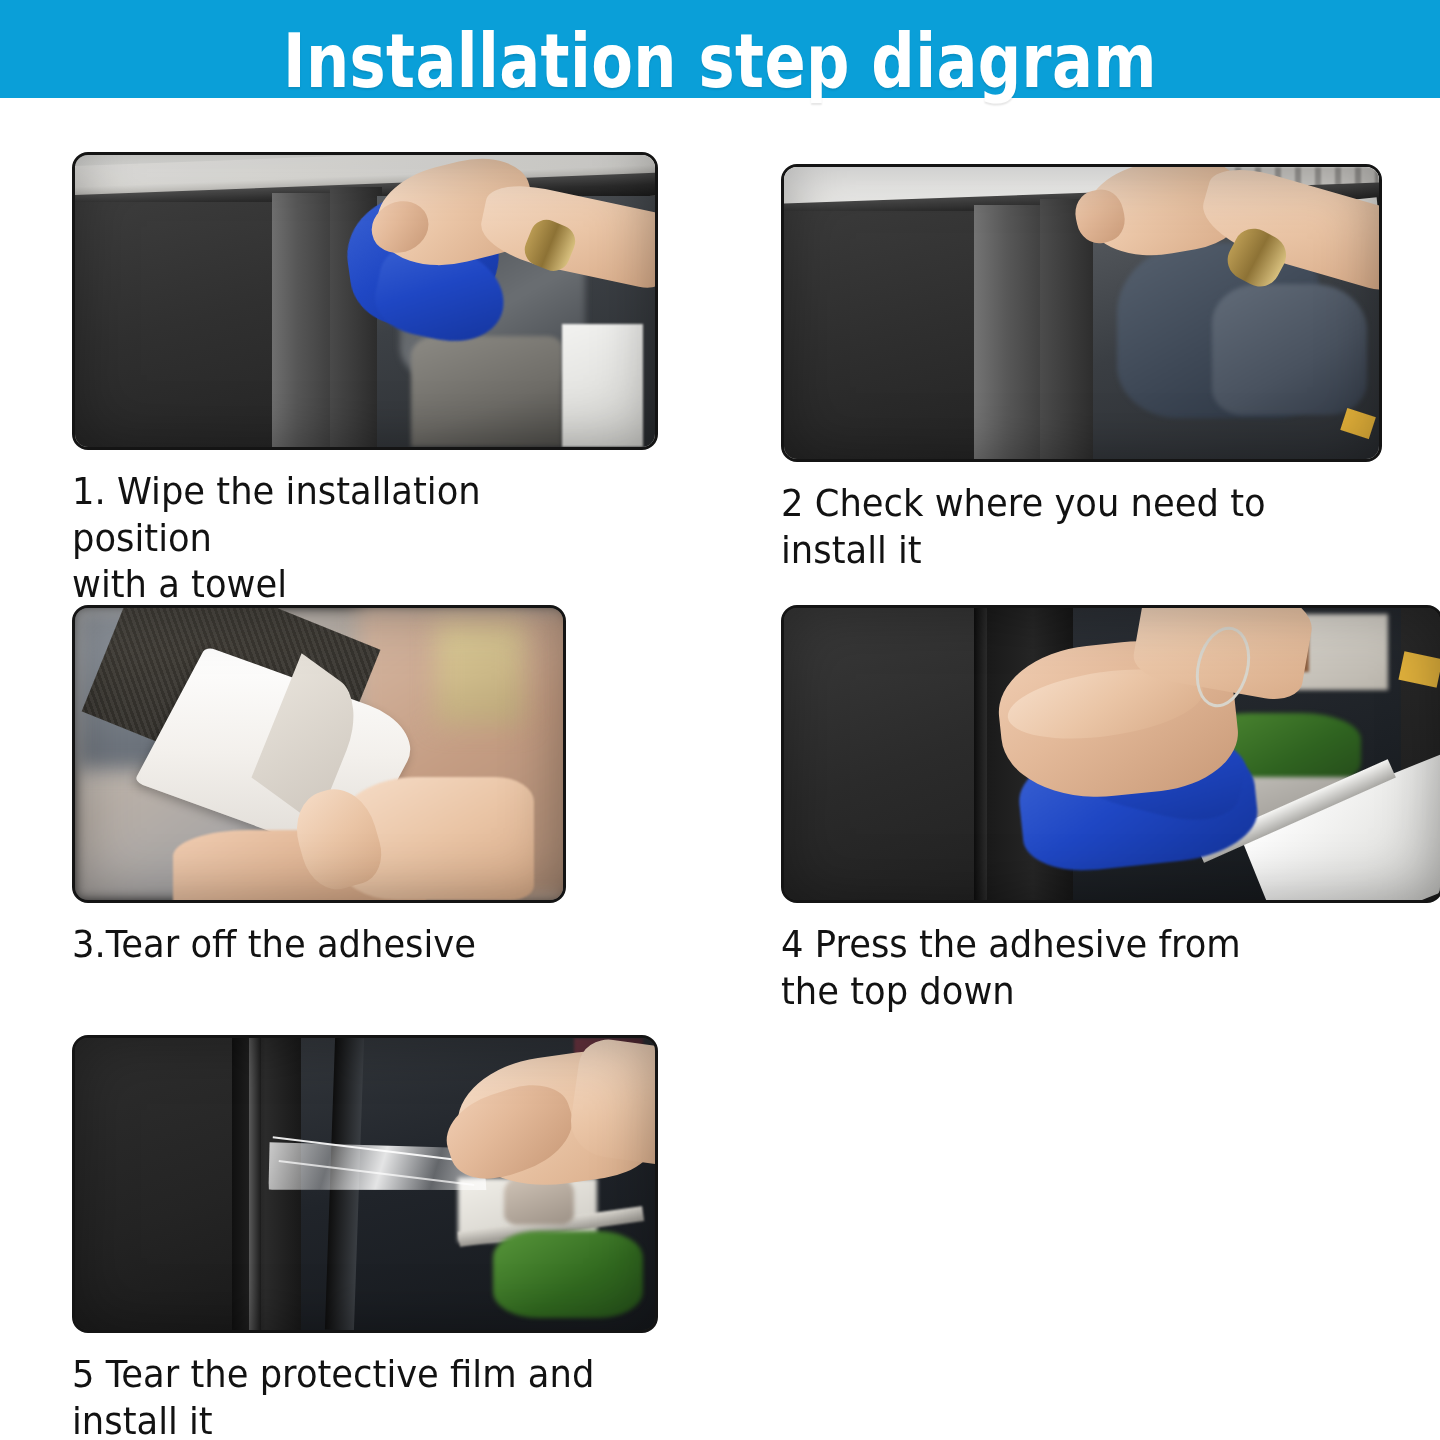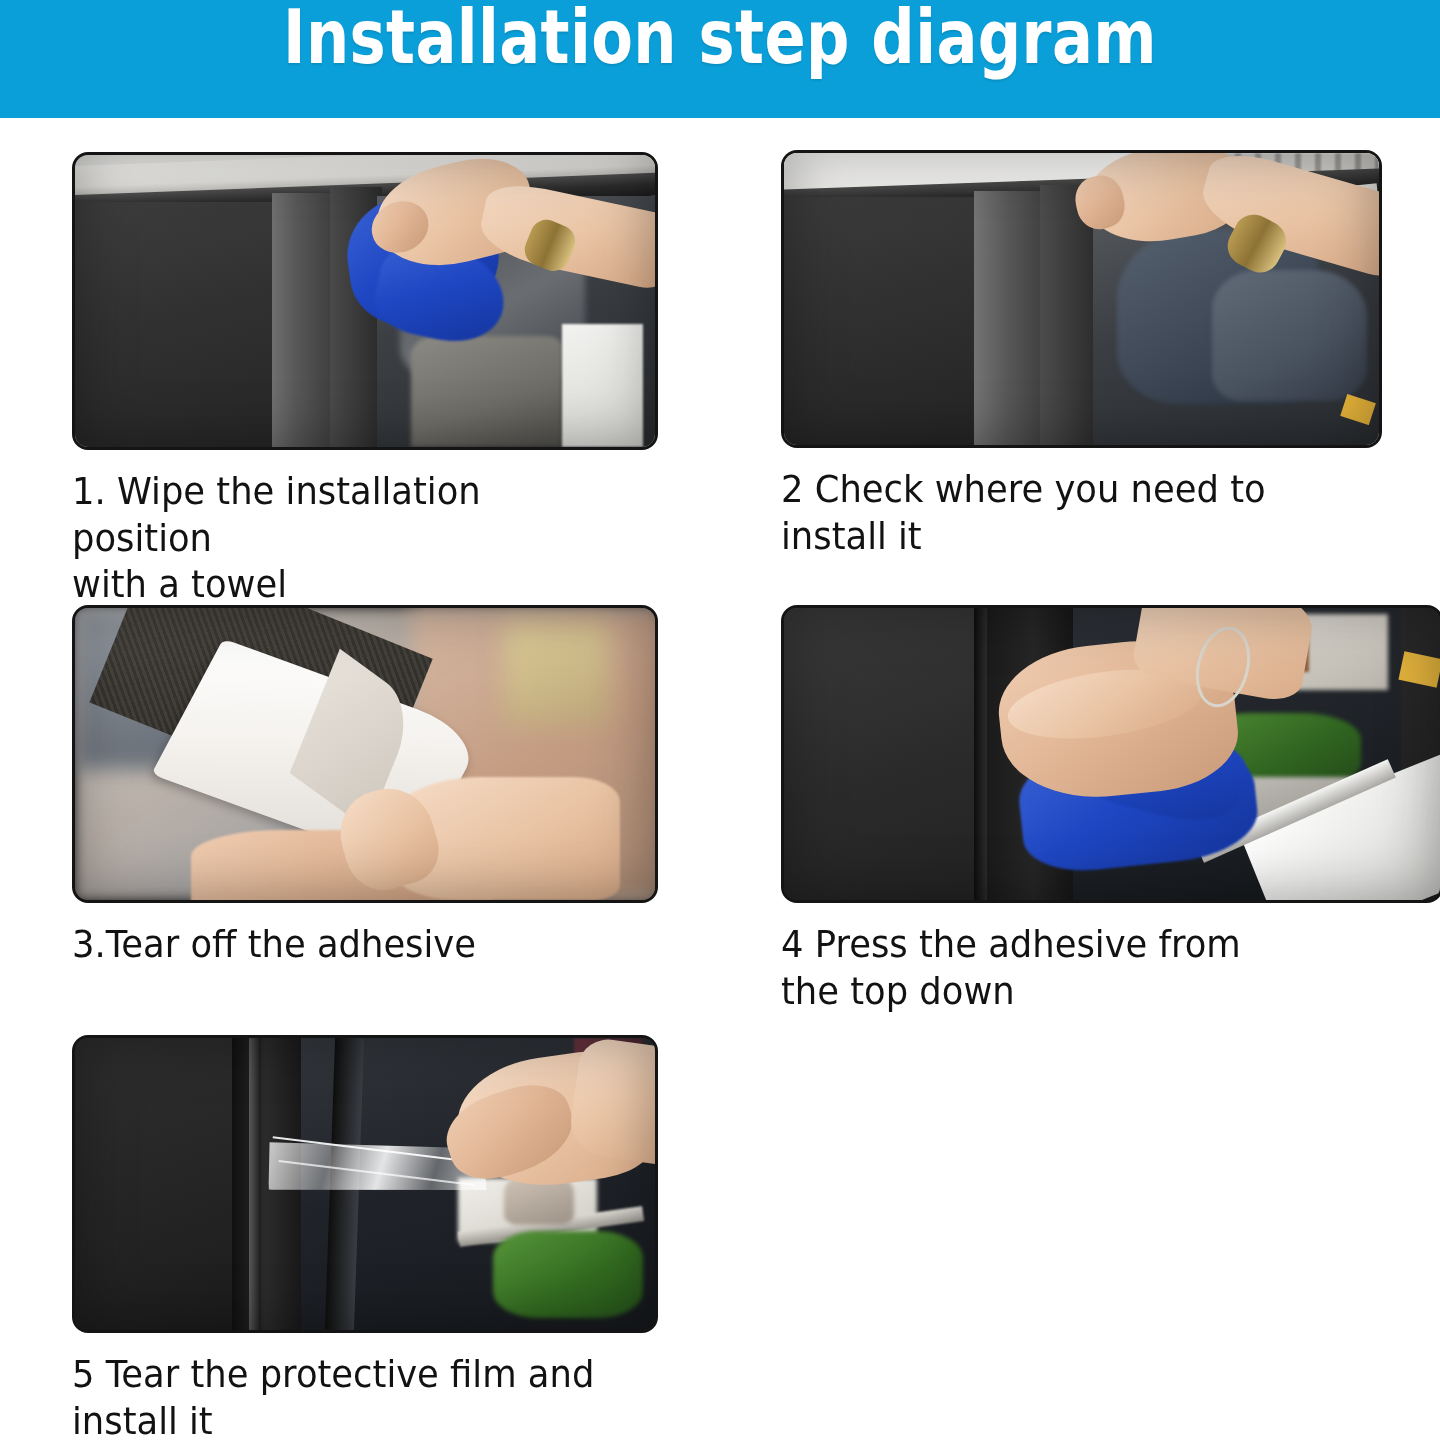--- a/index.html
+++ b/index.html
@@ -13,24 +13,24 @@
   #page {
     position: relative;
     width: 1440px; height: 1440px;
     background: #ffffff;
   }
 
   
   .banner {
     position: absolute;
     left: 0; top: 0;
-    width: 1440px; height: 118px;
+    width: 1440px; height: 98px;
     background: #0a9fd8;
     display: flex;
-    align-items: flex-start;
+    align-items: flex-end;
     justify-content: center;
   }
   .banner-title {
     color: #ffffff;
     font-family: "DejaVu Sans", sans-serif;
     font-weight: bold;
     font-size: 74px;
     line-height: 1;
     letter-spacing: 0.5px;
     transform: scaleX(0.82);
@@ -303,21 +303,21 @@
           <div class="layer p1-thumb skin"></div>
           <div class="layer p1-forearm skin-lt"></div>
           <div class="layer p1-band bracelet"></div>
           <div class="layer vignette"></div>
         </div>
       </div>
       <div class="caption">1. Wipe the installation position
 with a towel</div>
     </div>
 
-    <div class="step" style="left:781px; top:32px; width:601px;">
+    <div class="step" style="left:781px; top:46px; width:601px;">
       <div class="photo" style="height:298px;">
         <div class="photo-inner">
           <div class="layer p2-bg"></div>
           <div class="layer p2-sky"></div>
           <div class="layer p2-bldg"></div>
           <div class="layer p2-trim"></div>
           <div class="layer p2-frontglass"></div>
           <div class="layer p2-frame"></div>
           <div class="layer p2-pillar"></div>
           <div class="layer p2-rearglass"></div>
@@ -329,21 +329,21 @@
           <div class="layer p2-forearm skin-lt"></div>
           <div class="layer p2-band bracelet"></div>
           <div class="layer p2-yellow"></div>
           <div class="layer vignette"></div>
         </div>
       </div>
       <div class="caption">2 Check where you need to
 install it</div>
     </div>
 
-    <div class="step" style="left:72px; top:487px; width:586px;">
+    <div class="step" style="left:72px; top:487px; width:494px;">
       <div class="photo" style="height:298px;">
         <div class="photo-inner">
           <div class="layer p3-bg"></div>
           <div class="layer p3-blur1"></div>
           <div class="layer p3-blur2"></div>
           <div class="layer p3-blur3"></div>
           <div class="layer p3-trimpiece"></div>
           <div class="layer p3-trimpiece-tex"></div>
           <div class="layer p3-liner"></div>
           <div class="layer p3-liner-fold"></div>

